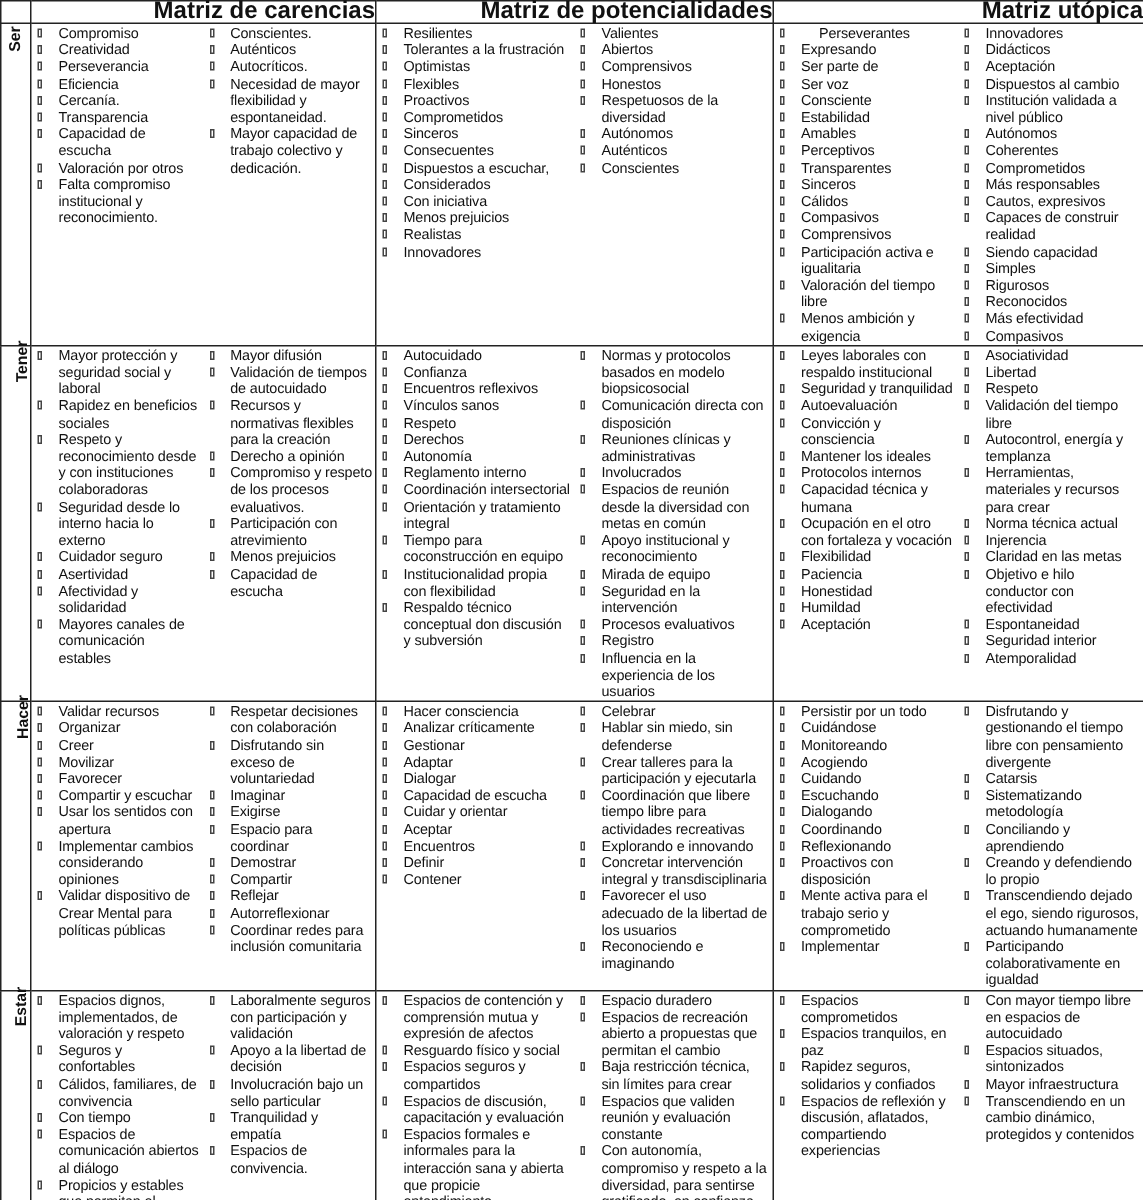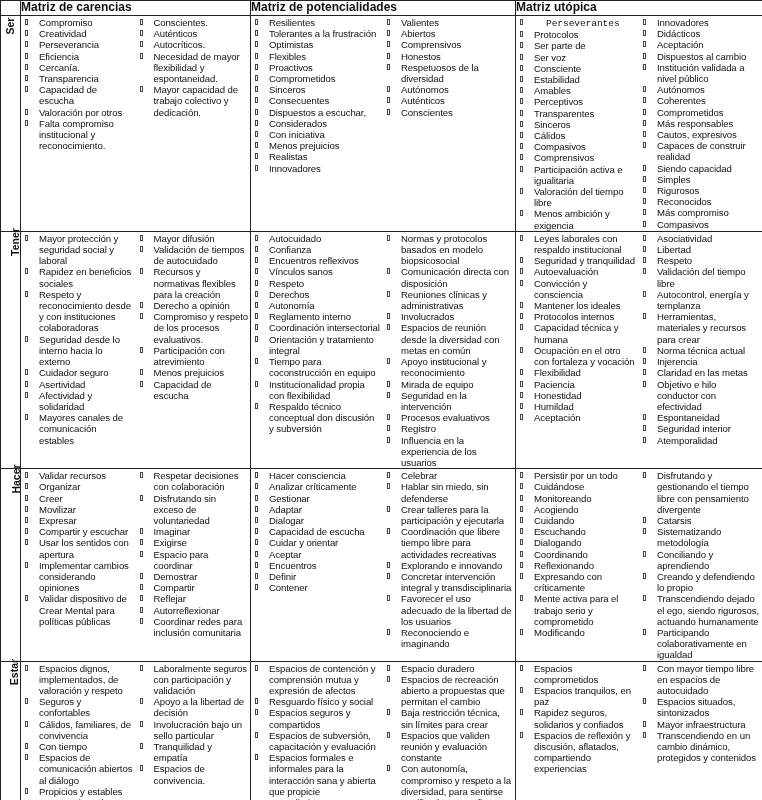--- a/index.html
+++ b/index.html
@@ -1,28 +1,28 @@
 <!DOCTYPE html>
 <html><head>
 <meta charset="utf-8">
 <style>
   html, body { margin: 0; padding: 0; background: #ffffff; }
   body { width: 762px; height: 800px; overflow: hidden; font-family: "Liberation Sans", sans-serif; color: #111; }
   table.matrix { border-collapse: collapse; width: 762px; table-layout: fixed; position: absolute; top: 0; left: 0; }
   table.matrix td, table.matrix th { border: 1px solid #222; padding: 0; vertical-align: top; }
-  th.colhead { font-size: 12px; font-weight: bold; text-align: left; height: 14px; line-height: 13px; padding: 0; }
+  th.colhead { font-size: 16px; font-weight: bold; text-align: right; height: 14px; line-height: 13px; padding: 0; }
   th.corner { height: 14px; }
   td.rowlabel { width: 20px; vertical-align: middle; text-align: center; }
   .rowlabel-text { display: inline-block; transform: rotate(-90deg); font-size: 10.5px; font-weight: bold; white-space: nowrap; }
   .cellwrap { display: flex; }
   .col { flex: 1 1 0; padding: 1px 2px 0 4px; }
   ul { list-style: none; margin: 0; padding: 0; }
   li { position: relative; padding-left: 14px; font-size: 9.6px; line-height: 11.2px; letter-spacing: -0.1px; }
   li .bullet { position: absolute; left: 0; top: 2px; width: 3px; height: 6px; border: 1px solid #444; box-sizing: border-box; }
-  li.indent-first span.txt { padding-left: 12px; font-family: Liberation Mono, monospace; }
+  li.indent-first span.txt { padding-left: 12px; }
 </style>
 </head>
 <body>
 
 <table class="matrix">
   <colgroup>
     <col style="width:20px">
     <col style="width:230px">
     <col style="width:265px">
     <col style="width:247px">
@@ -96,21 +96,21 @@
                 <li><span class="bullet"></span><span class="txt">Conscientes</span></li>
               </ul>
             </div>
           </div>
         </td>
         <td>
           <div class="cellwrap">
             <div class="col">
               <ul>
                 <li class="indent-first"><span class="bullet"></span><span class="txt">Perseverantes</span></li>
-                <li><span class="bullet"></span><span class="txt">Protocolos</span></li>
+                <li><span class="bullet"></span><span class="txt">Expresando</span></li>
                 <li><span class="bullet"></span><span class="txt">Ser parte de</span></li>
                 <li><span class="bullet"></span><span class="txt">Ser voz</span></li>
                 <li><span class="bullet"></span><span class="txt">Consciente</span></li>
                 <li><span class="bullet"></span><span class="txt">Estabilidad</span></li>
                 <li><span class="bullet"></span><span class="txt">Amables</span></li>
                 <li><span class="bullet"></span><span class="txt">Perceptivos</span></li>
                 <li><span class="bullet"></span><span class="txt">Transparentes</span></li>
                 <li><span class="bullet"></span><span class="txt">Sinceros</span></li>
                 <li><span class="bullet"></span><span class="txt">Cálidos</span></li>
                 <li><span class="bullet"></span><span class="txt">Compasivos</span></li>
@@ -130,21 +130,21 @@
                 <li><span class="bullet"></span><span class="txt">Autónomos</span></li>
                 <li><span class="bullet"></span><span class="txt">Coherentes</span></li>
                 <li><span class="bullet"></span><span class="txt">Comprometidos</span></li>
                 <li><span class="bullet"></span><span class="txt">Más responsables</span></li>
                 <li><span class="bullet"></span><span class="txt">Cautos, expresivos</span></li>
                 <li><span class="bullet"></span><span class="txt">Capaces de construir realidad</span></li>
                 <li><span class="bullet"></span><span class="txt">Siendo capacidad</span></li>
                 <li><span class="bullet"></span><span class="txt">Simples</span></li>
                 <li><span class="bullet"></span><span class="txt">Rigurosos</span></li>
                 <li><span class="bullet"></span><span class="txt">Reconocidos</span></li>
-                <li><span class="bullet"></span><span class="txt">Más compromiso</span></li>
+                <li><span class="bullet"></span><span class="txt">Más efectividad</span></li>
                 <li><span class="bullet"></span><span class="txt">Compasivos</span></li>
               </ul>
             </div>
           </div>
         </td>
       </tr>
     <tr style="height:217px">
         <td class="rowlabel"><span class="rowlabel-text">Tener</span></td>
         <td>
           <div class="cellwrap">
@@ -252,21 +252,21 @@
     <tr style="height:184px">
         <td class="rowlabel"><span class="rowlabel-text">Hacer</span></td>
         <td>
           <div class="cellwrap">
             <div class="col">
               <ul>
                 <li><span class="bullet"></span><span class="txt">Validar recursos</span></li>
                 <li><span class="bullet"></span><span class="txt">Organizar</span></li>
                 <li><span class="bullet"></span><span class="txt">Creer</span></li>
                 <li><span class="bullet"></span><span class="txt">Movilizar</span></li>
-                <li><span class="bullet"></span><span class="txt">Expresar</span></li>
+                <li><span class="bullet"></span><span class="txt">Favorecer</span></li>
                 <li><span class="bullet"></span><span class="txt">Compartir y escuchar</span></li>
                 <li><span class="bullet"></span><span class="txt">Usar los sentidos con apertura</span></li>
                 <li><span class="bullet"></span><span class="txt">Implementar cambios considerando opiniones</span></li>
                 <li><span class="bullet"></span><span class="txt">Validar dispositivo de Crear Mental para políticas públicas</span></li>
               </ul>
             </div>
             <div class="col">
               <ul>
                 <li><span class="bullet"></span><span class="txt">Respetar decisiones con colaboración</span></li>
                 <li><span class="bullet"></span><span class="txt">Disfrutando sin exceso de voluntariedad</span></li>
@@ -319,23 +319,23 @@
               <ul>
                 <li><span class="bullet"></span><span class="txt">Persistir por un todo</span></li>
                 <li><span class="bullet"></span><span class="txt">Cuidándose</span></li>
                 <li><span class="bullet"></span><span class="txt">Monitoreando</span></li>
                 <li><span class="bullet"></span><span class="txt">Acogiendo</span></li>
                 <li><span class="bullet"></span><span class="txt">Cuidando</span></li>
                 <li><span class="bullet"></span><span class="txt">Escuchando</span></li>
                 <li><span class="bullet"></span><span class="txt">Dialogando</span></li>
                 <li><span class="bullet"></span><span class="txt">Coordinando</span></li>
                 <li><span class="bullet"></span><span class="txt">Reflexionando</span></li>
-                <li><span class="bullet"></span><span class="txt">Expresando con críticamente</span></li>
+                <li><span class="bullet"></span><span class="txt">Proactivos con disposición</span></li>
                 <li><span class="bullet"></span><span class="txt">Mente activa para el trabajo serio y comprometido</span></li>
-                <li><span class="bullet"></span><span class="txt">Modificando</span></li>
+                <li><span class="bullet"></span><span class="txt">Implementar</span></li>
               </ul>
             </div>
             <div class="col">
               <ul>
                 <li><span class="bullet"></span><span class="txt">Disfrutando y gestionando el tiempo libre con pensamiento divergente</span></li>
                 <li><span class="bullet"></span><span class="txt">Catarsis</span></li>
                 <li><span class="bullet"></span><span class="txt">Sistematizando metodología</span></li>
                 <li><span class="bullet"></span><span class="txt">Conciliando y aprendiendo</span></li>
                 <li><span class="bullet"></span><span class="txt">Creando y defendiendo lo propio</span></li>
                 <li><span class="bullet"></span><span class="txt">Transcendiendo dejado el ego, siendo rigurosos, actuando humanamente</span></li>
@@ -370,21 +370,21 @@
             </div>
           </div>
         </td>
         <td>
           <div class="cellwrap">
             <div class="col">
               <ul>
                 <li><span class="bullet"></span><span class="txt">Espacios de contención y comprensión mutua y expresión de afectos</span></li>
                 <li><span class="bullet"></span><span class="txt">Resguardo físico y social</span></li>
                 <li><span class="bullet"></span><span class="txt">Espacios seguros y compartidos</span></li>
-                <li><span class="bullet"></span><span class="txt">Espacios de subversión, capacitación y evaluación</span></li>
+                <li><span class="bullet"></span><span class="txt">Espacios de discusión, capacitación y evaluación</span></li>
                 <li><span class="bullet"></span><span class="txt">Espacios formales e informales para la interacción sana y abierta que propicie entendimiento</span></li>
               </ul>
             </div>
             <div class="col">
               <ul>
                 <li><span class="bullet"></span><span class="txt">Espacio duradero</span></li>
                 <li><span class="bullet"></span><span class="txt">Espacios de recreación abierto a propuestas que permitan el cambio</span></li>
                 <li><span class="bullet"></span><span class="txt">Baja restricción técnica, sin límites para crear</span></li>
                 <li><span class="bullet"></span><span class="txt">Espacios que validen reunión y evaluación constante</span></li>
                 <li><span class="bullet"></span><span class="txt">Con autonomía, compromiso y respeto a la diversidad, para sentirse gratificado, en confianza, apoyado.</span></li>

